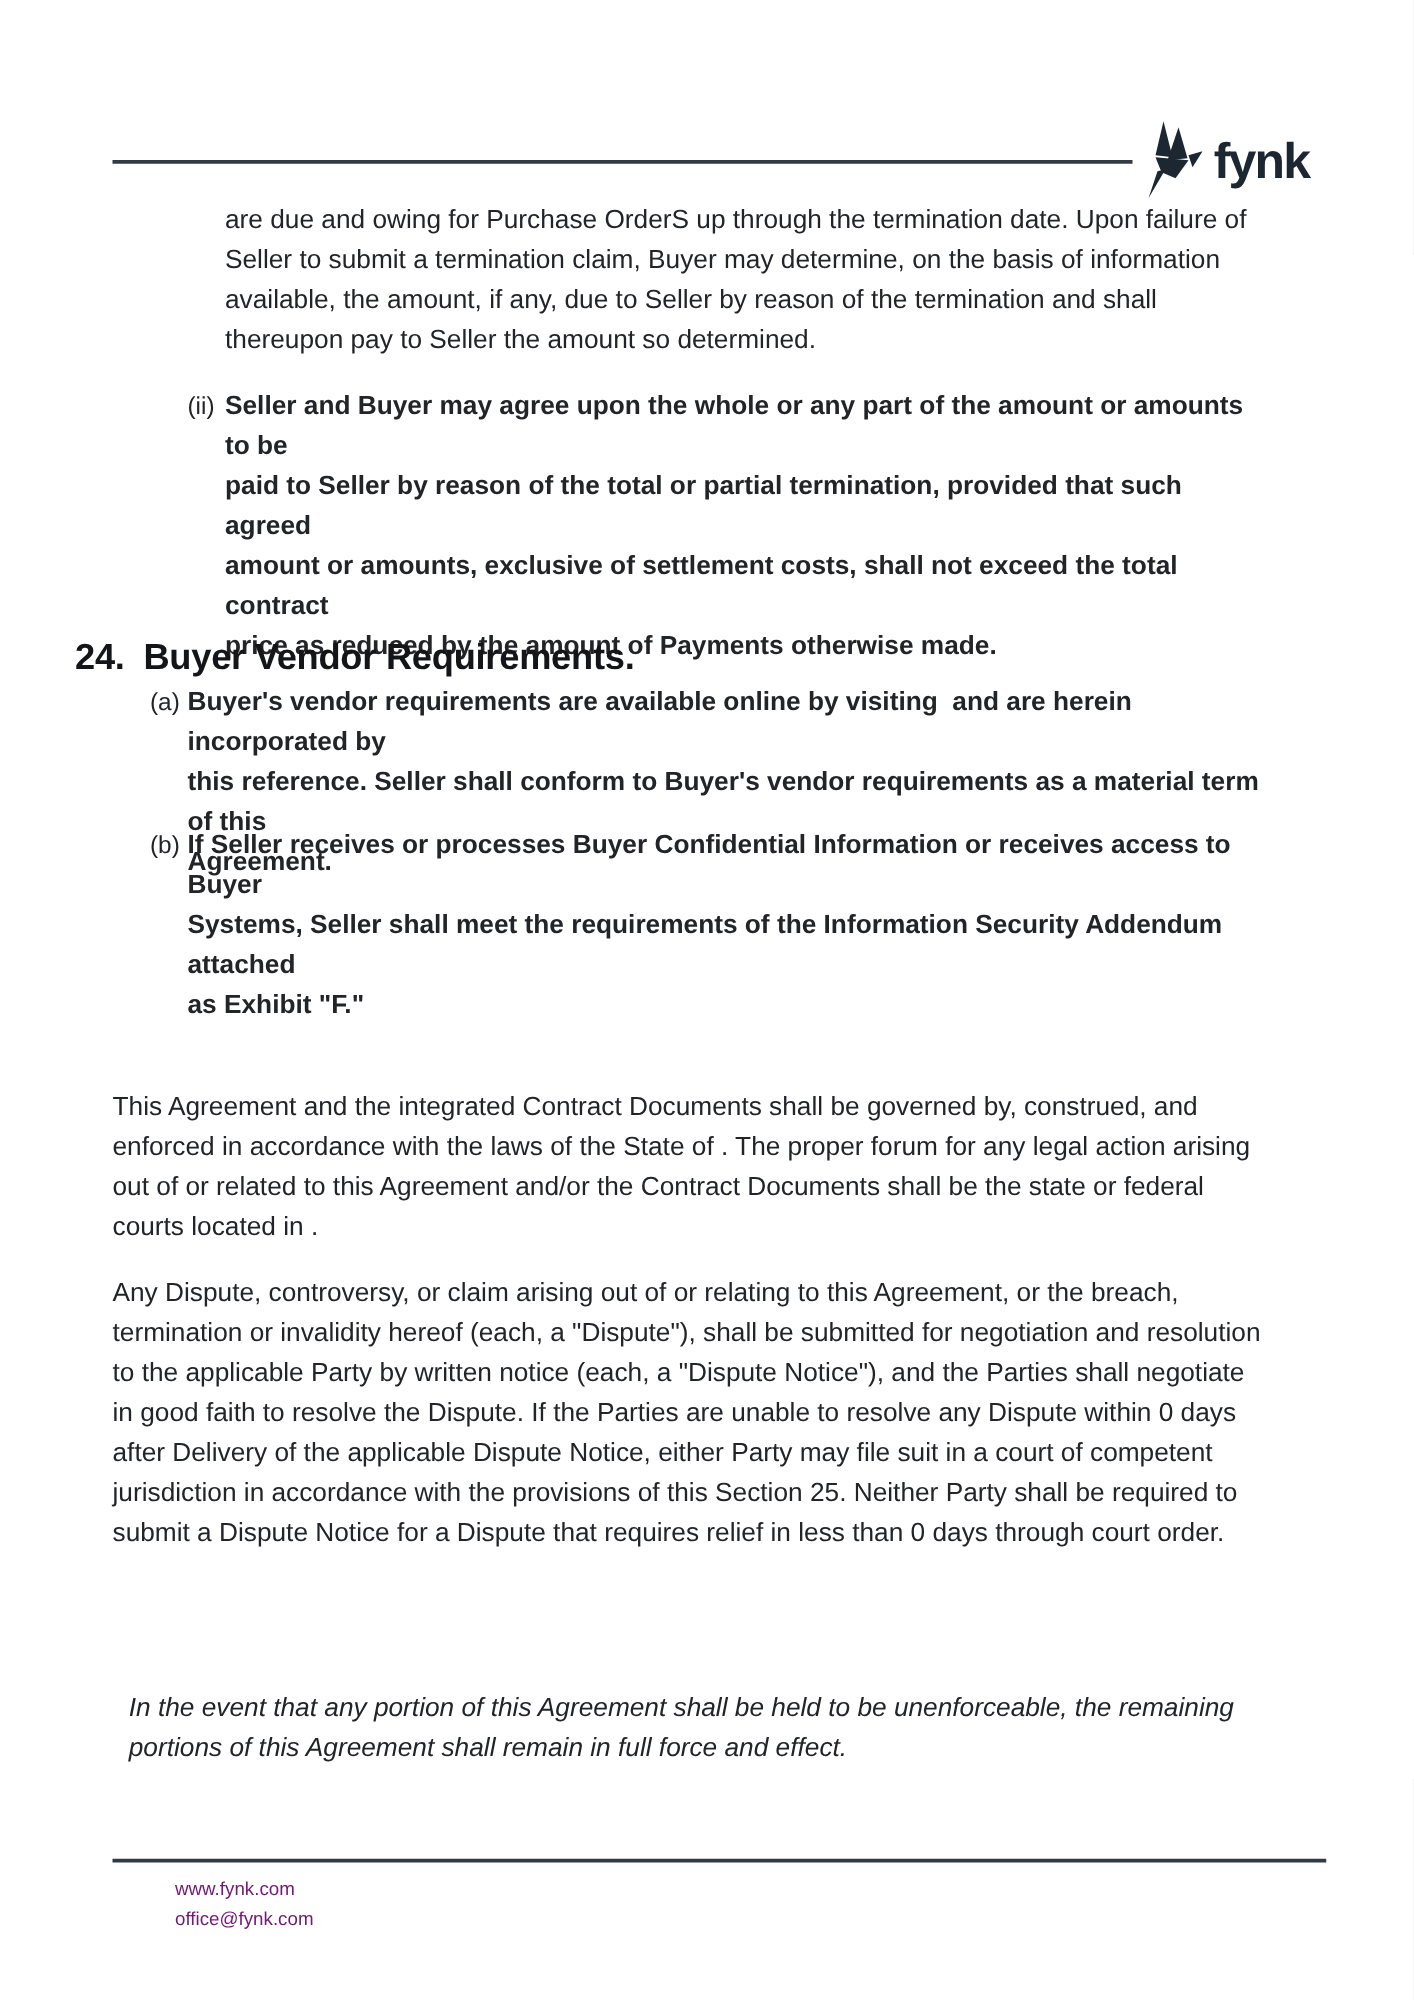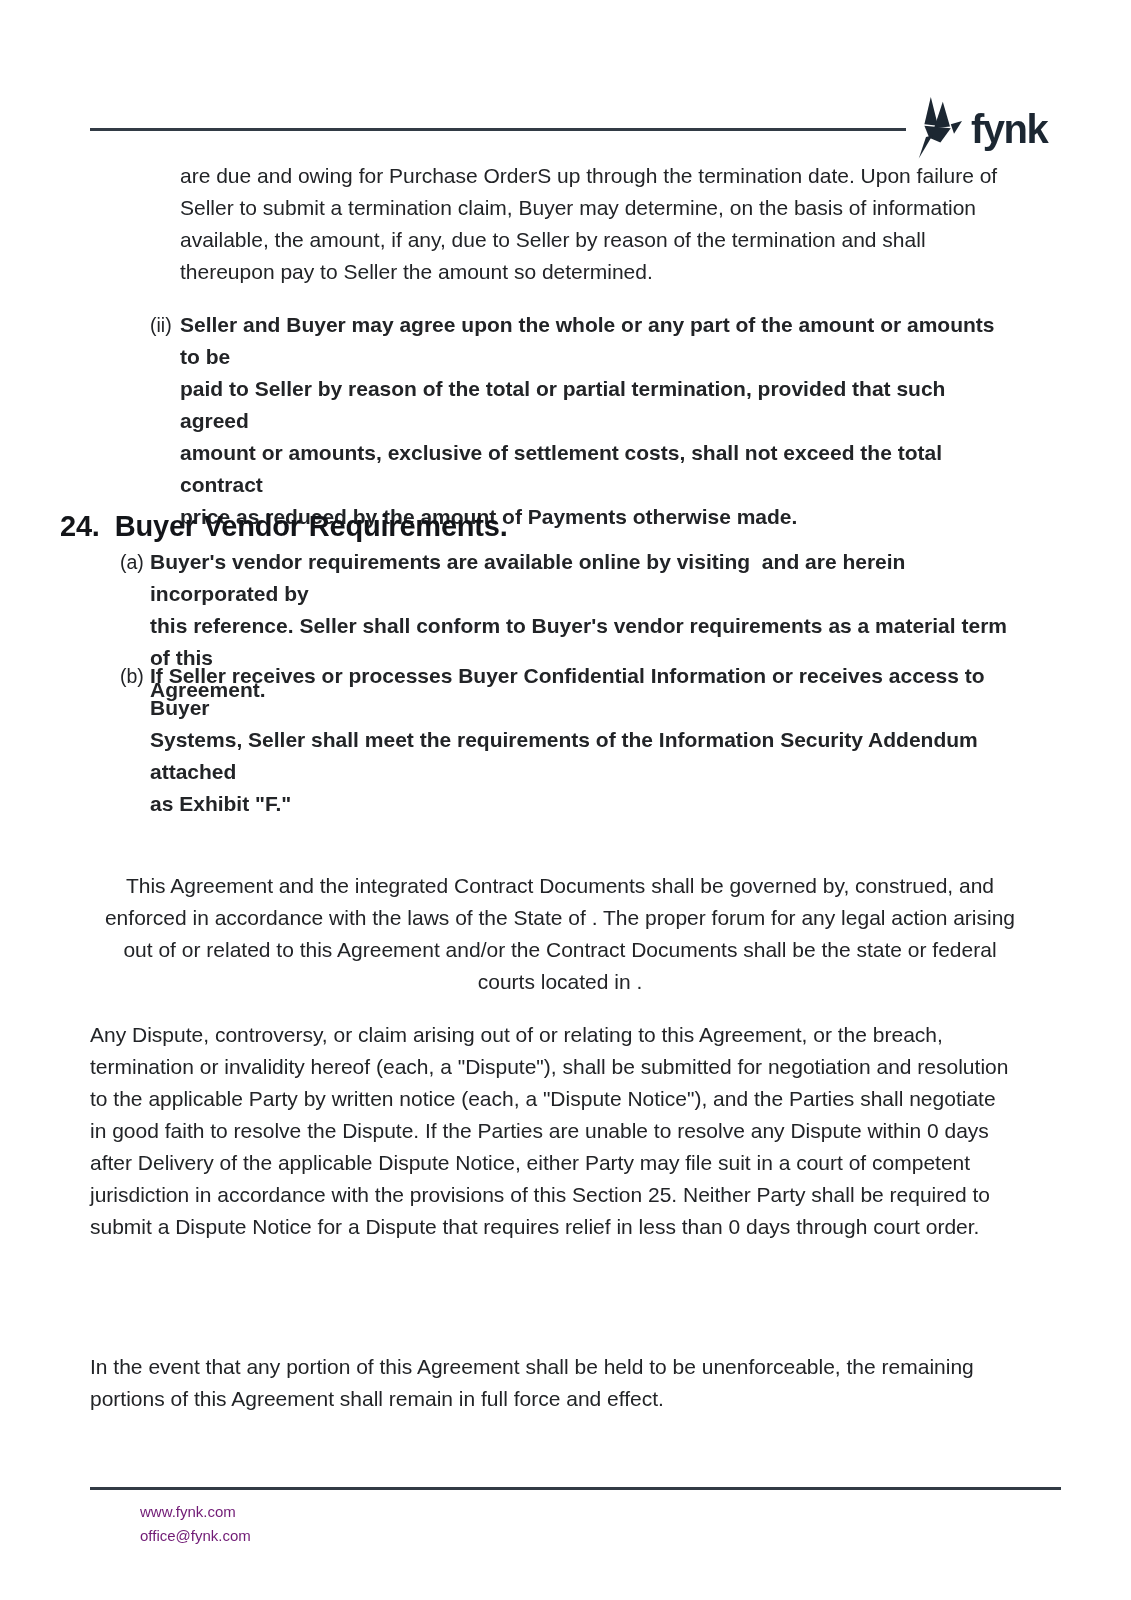--- a/index.html
+++ b/index.html
@@ -54,23 +54,23 @@
   }
   .li .li-text {
     position: static;
     flex: 1 1 auto;
     font-weight: bold;
   }
   .p-intro  { left: 180px; top: 160px;  width: 835px; }
   .li-ii    { left: 150px; top: 309px;  width: 868px; }
   .li-a     { left: 120px; top: 546px;  width: 905px; }
   .li-b     { left: 120px; top: 660px;  width: 905px; }
-  .p25a     { left: 90px;  top: 870px;  width: 940px; text-align: center; }
+  .p25a     { left: 90px;  top: 870px;  width: 940px; }
   .p25b     { left: 90px;  top: 1019px; width: 940px; }
-  .p26      { left: 90px;  top: 1351px; width: 940px; }
+  .p26      { left: 103px;  top: 1351px; width: 940px; font-style: italic; }
   
   .h2 {
     position: absolute;
     margin: 0;
     font-size: 29px;
     line-height: 34px;
     font-weight: bold;
     letter-spacing: -0.2px;
     color: #131519;
     white-space: nowrap;

